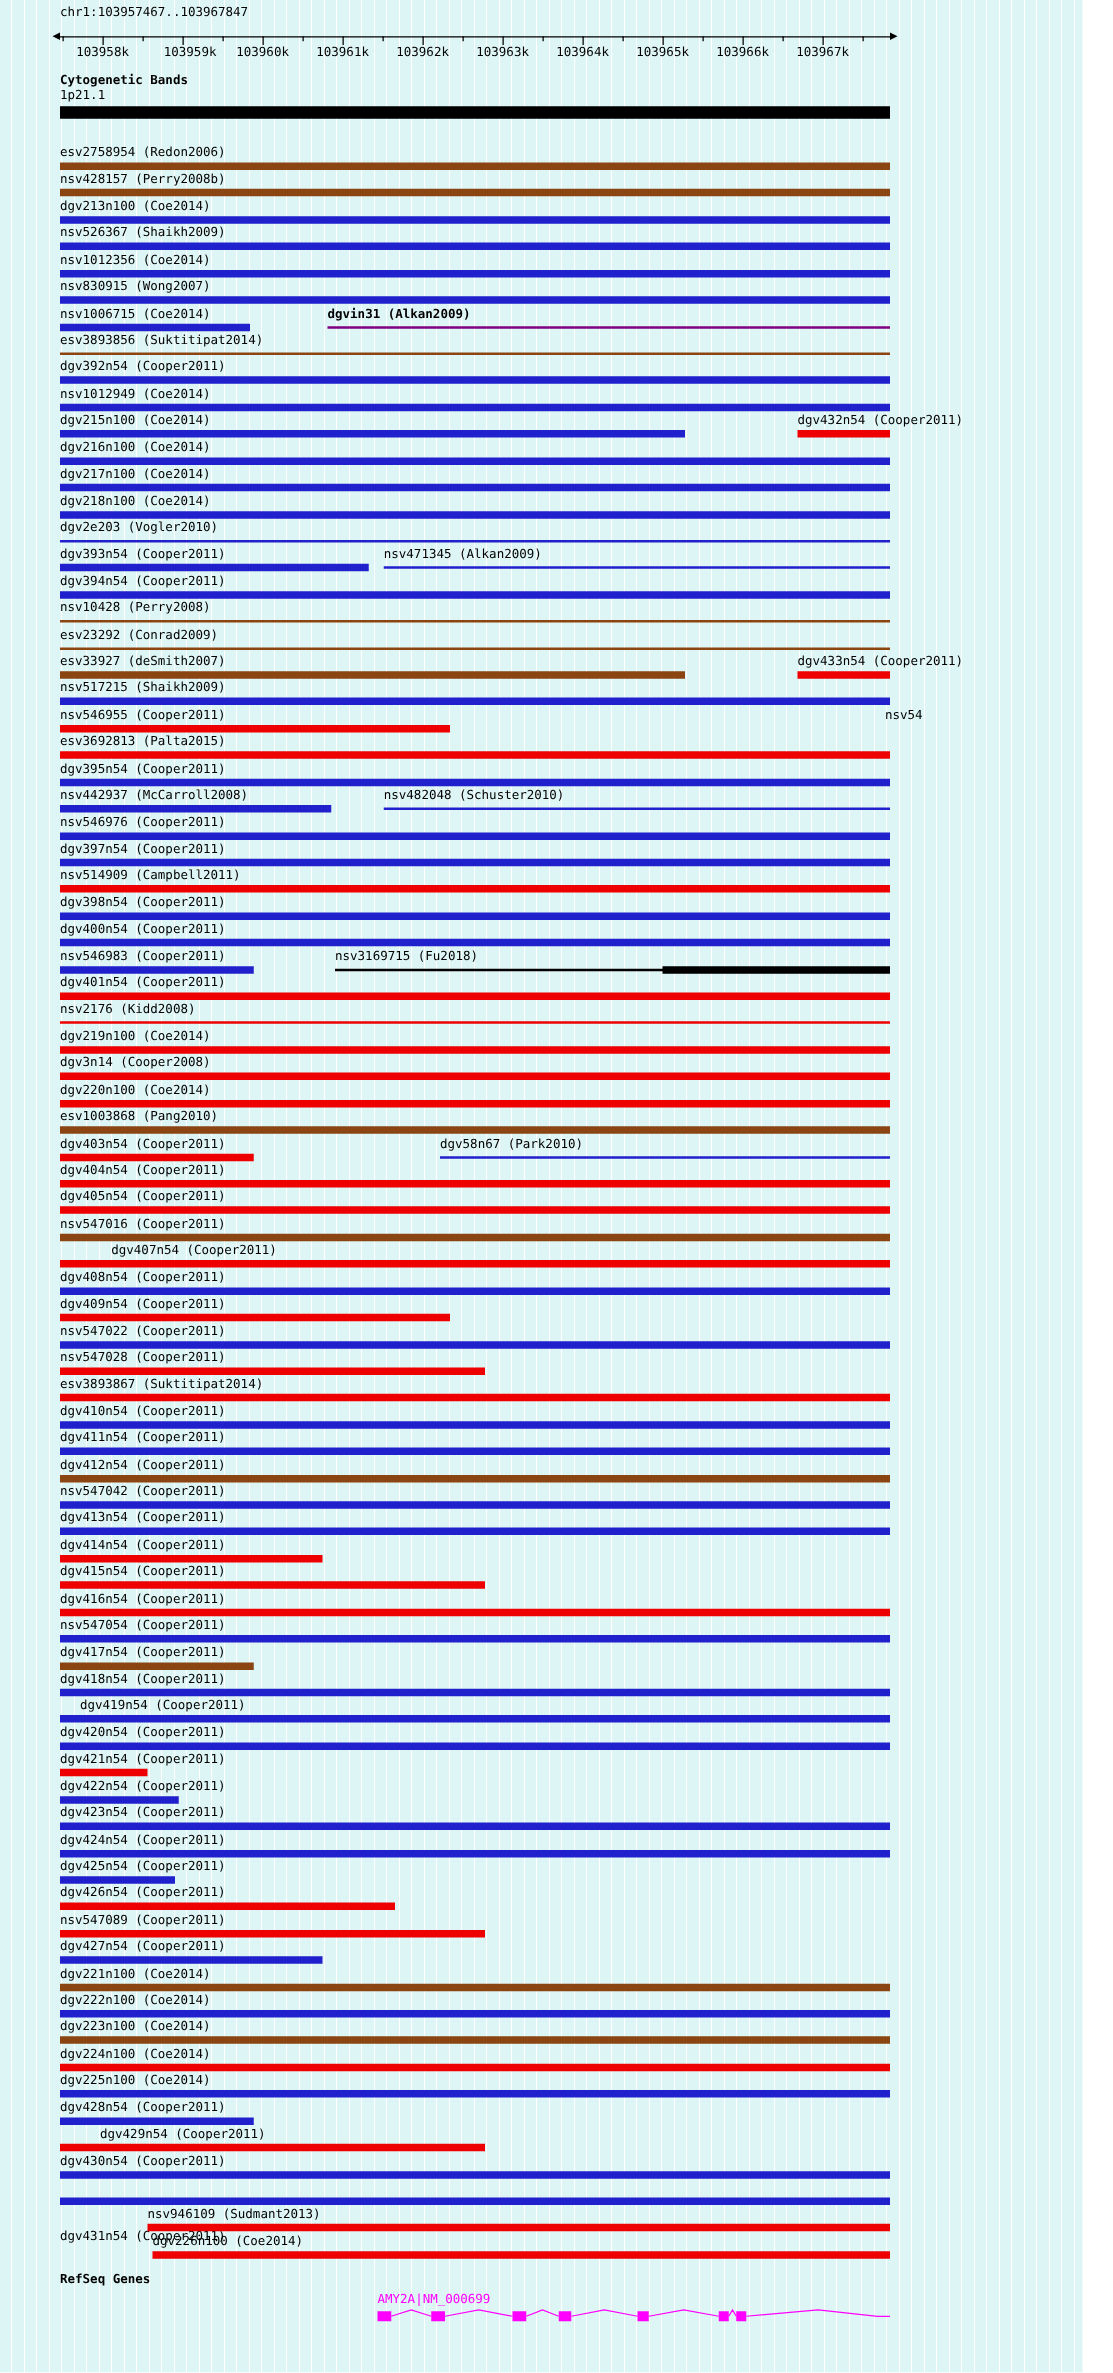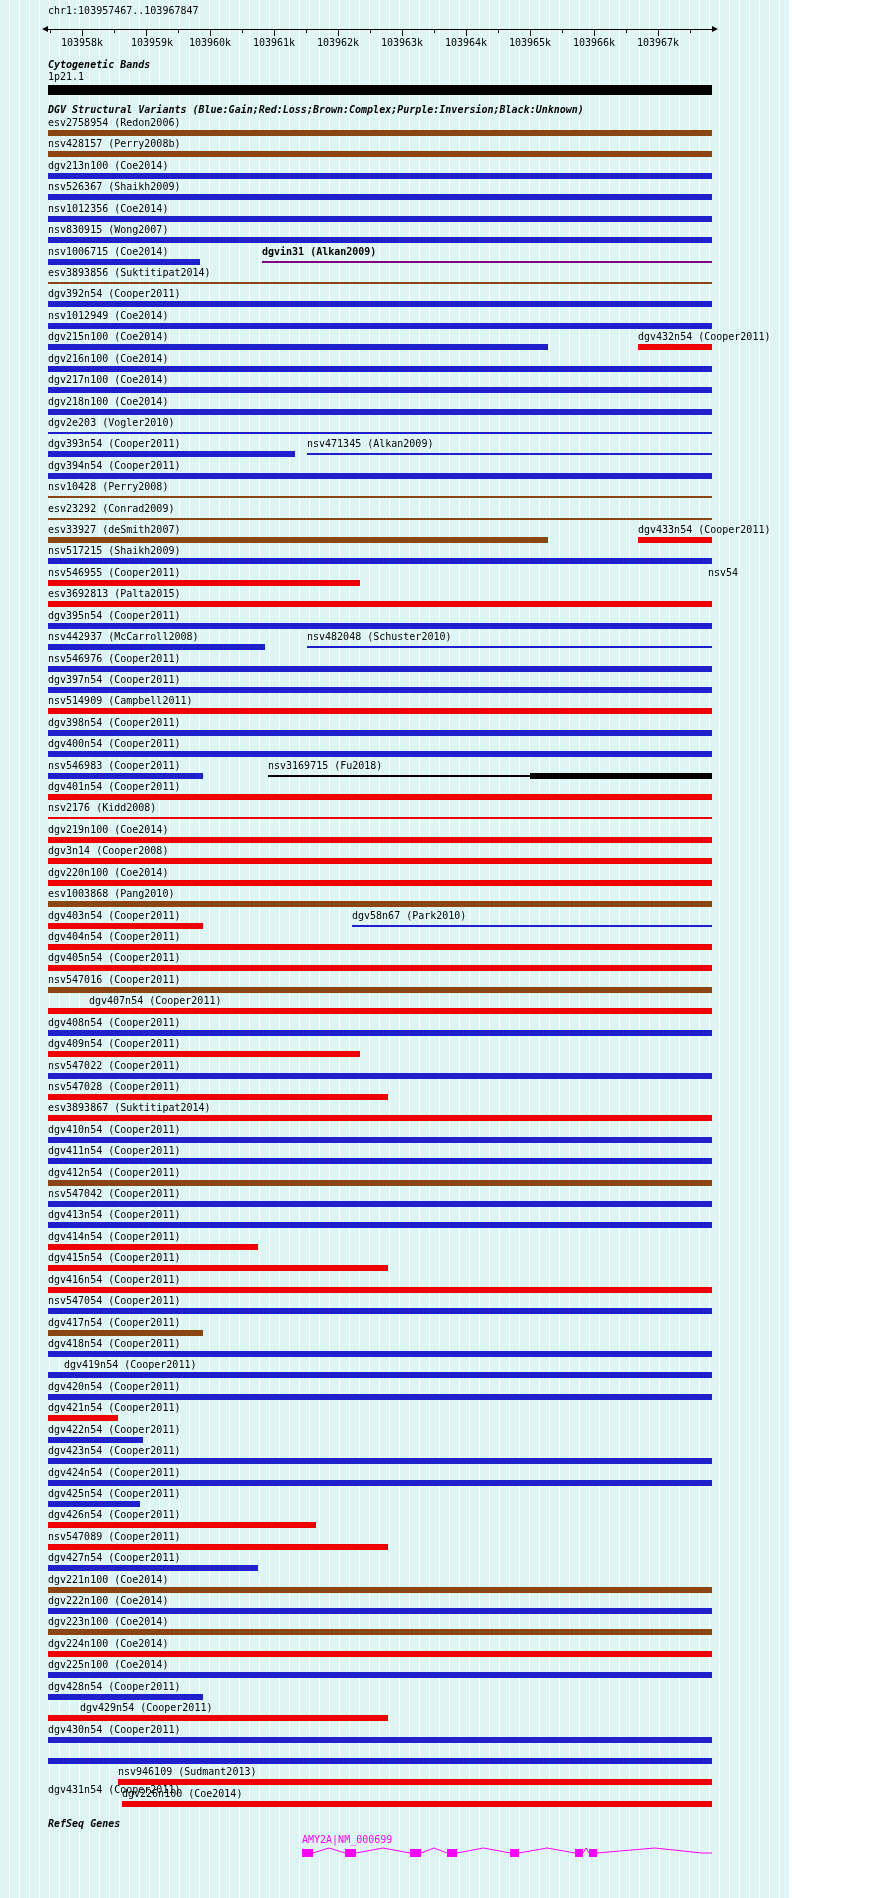--- a/index.html
+++ b/index.html
@@ -1,29 +1,29 @@
 <!DOCTYPE html>
 <html><head>
 <meta charset="utf-8">
 <style>
   * { box-sizing: border-box; }
   html, body { margin: 0; padding: 0; background: #ffffff; }
   #browser {
     position: relative;
-    width: 789px;
+    width: 866px;
     height: 1898px;
     overflow: hidden;
     background: repeating-linear-gradient(90deg, #def5f5 0px, #def5f5 9px, #ffffff 9px, #ffffff 10px);
     font-family: "DejaVu Sans Mono", monospace;
     font-size: 10px;
     color: #000;
   }
   .layer { position: absolute; left: 0; top: 0; width: 100%; height: 100%; }
   .mono { position: absolute; white-space: nowrap; line-height: 12px; }
-  .track-title { position: absolute; white-space: nowrap; font-weight: bold; line-height: 13px; font-style: italic; }
+  .track-title { position: absolute; white-space: nowrap; font-weight: bold; line-height: 13px; }
   #region-label { left: 48px; top: 5px; }
   #cyto-title { left: 48px; top: 58px; }
   #band-label { left: 48px; top: 71px; }
   #band-bar { position: absolute; top: 85px; height: 10px; cursor: pointer; }
   #dgv-title { left: 48px; top: 103px; }
   #refseq-title { left: 48px; top: 1817px; }
   #gene-label { left: 302px; top: 1834px; cursor: pointer; }
   .rbase { position: absolute; left: 48px; top: 29px; width: 664px; height: 1px; background: #000; }
   .tick { position: absolute; top: 29px; width: 1px; background: #000; }
   .tick.major { height: 7px; }
@@ -77,21 +77,20 @@
       <div class="tick major" style="left: 594px;"></div>
       <div class="tlabel" style="left: 573px;">103966k</div>
       <div class="tick major" style="left: 658px;"></div>
       <div class="tlabel" style="left: 637px;">103967k</div>
     </div>
 
   <div class="track-title" id="cyto-title">Cytogenetic Bands</div>
   <div class="mono" id="band-label">1p21.1</div>
   <div id="band-bar" style="left: 48px; width: 664px; background: rgb(0, 0, 0);"></div>
 
-  <div class="track-title" id="dgv-title">DGV Structural Variants (Blue:Gain;Red:Loss;Brown:Complex;Purple:Inversion;Black:Unknown)</div>
   <div class="layer" id="variants">
       <span class="flabel" style="left: 48px; top: 117px;">esv2758954 (Redon2006)</span>
       <div class="fbar" style="left: 48px; width: 664px; top: 130px; height: 6px; background: rgb(139, 69, 19);"></div>
       <span class="flabel" style="left: 48px; top: 138.4px;">nsv428157 (Perry2008b)</span>
       <div class="fbar" style="left: 48px; width: 664px; top: 151.4px; height: 6px; background: rgb(139, 69, 19);"></div>
       <span class="flabel" style="left: 48px; top: 159.8px;">dgv213n100 (Coe2014)</span>
       <div class="fbar" style="left: 48px; width: 664px; top: 172.8px; height: 6px; background: rgb(32, 32, 204);"></div>
       <span class="flabel" style="left: 48px; top: 181.3px;">nsv526367 (Shaikh2009)</span>
       <div class="fbar" style="left: 48px; width: 664px; top: 194.3px; height: 6px; background: rgb(32, 32, 204);"></div>
       <span class="flabel" style="left: 48px; top: 202.7px;">nsv1012356 (Coe2014)</span>

